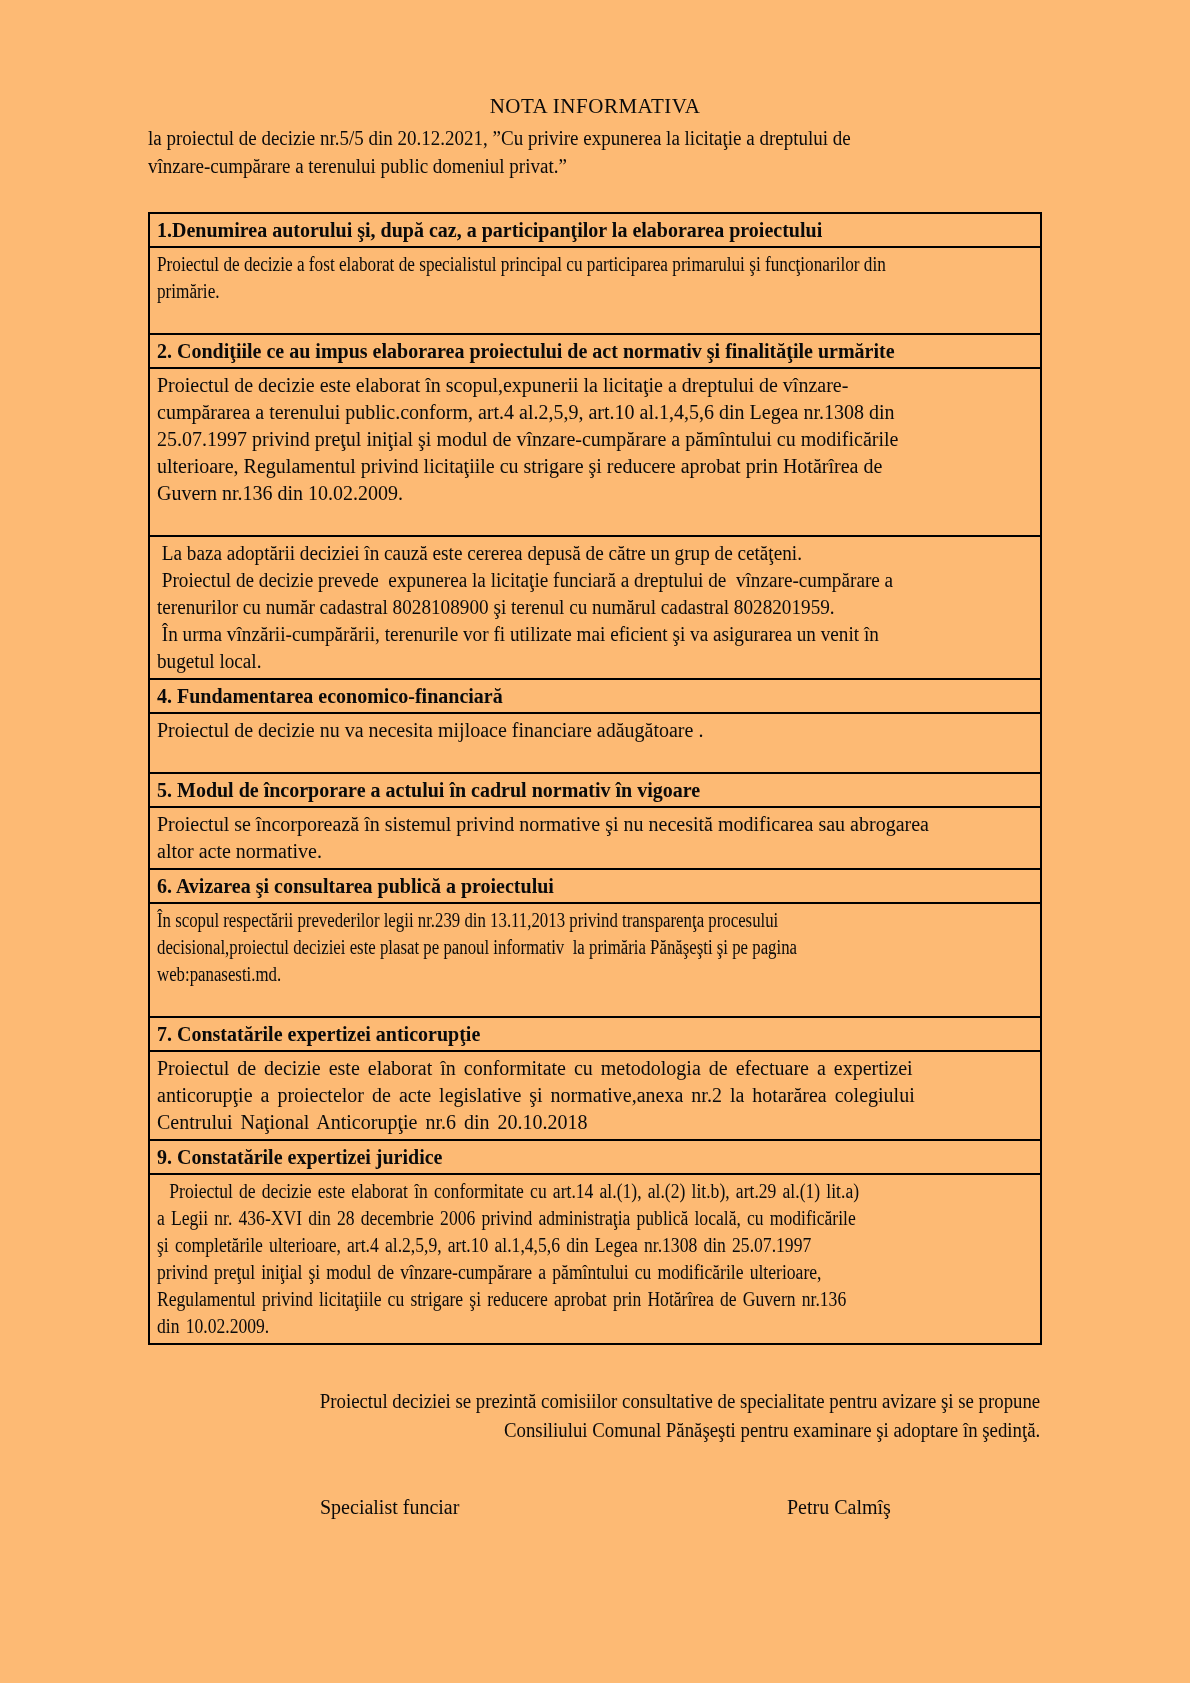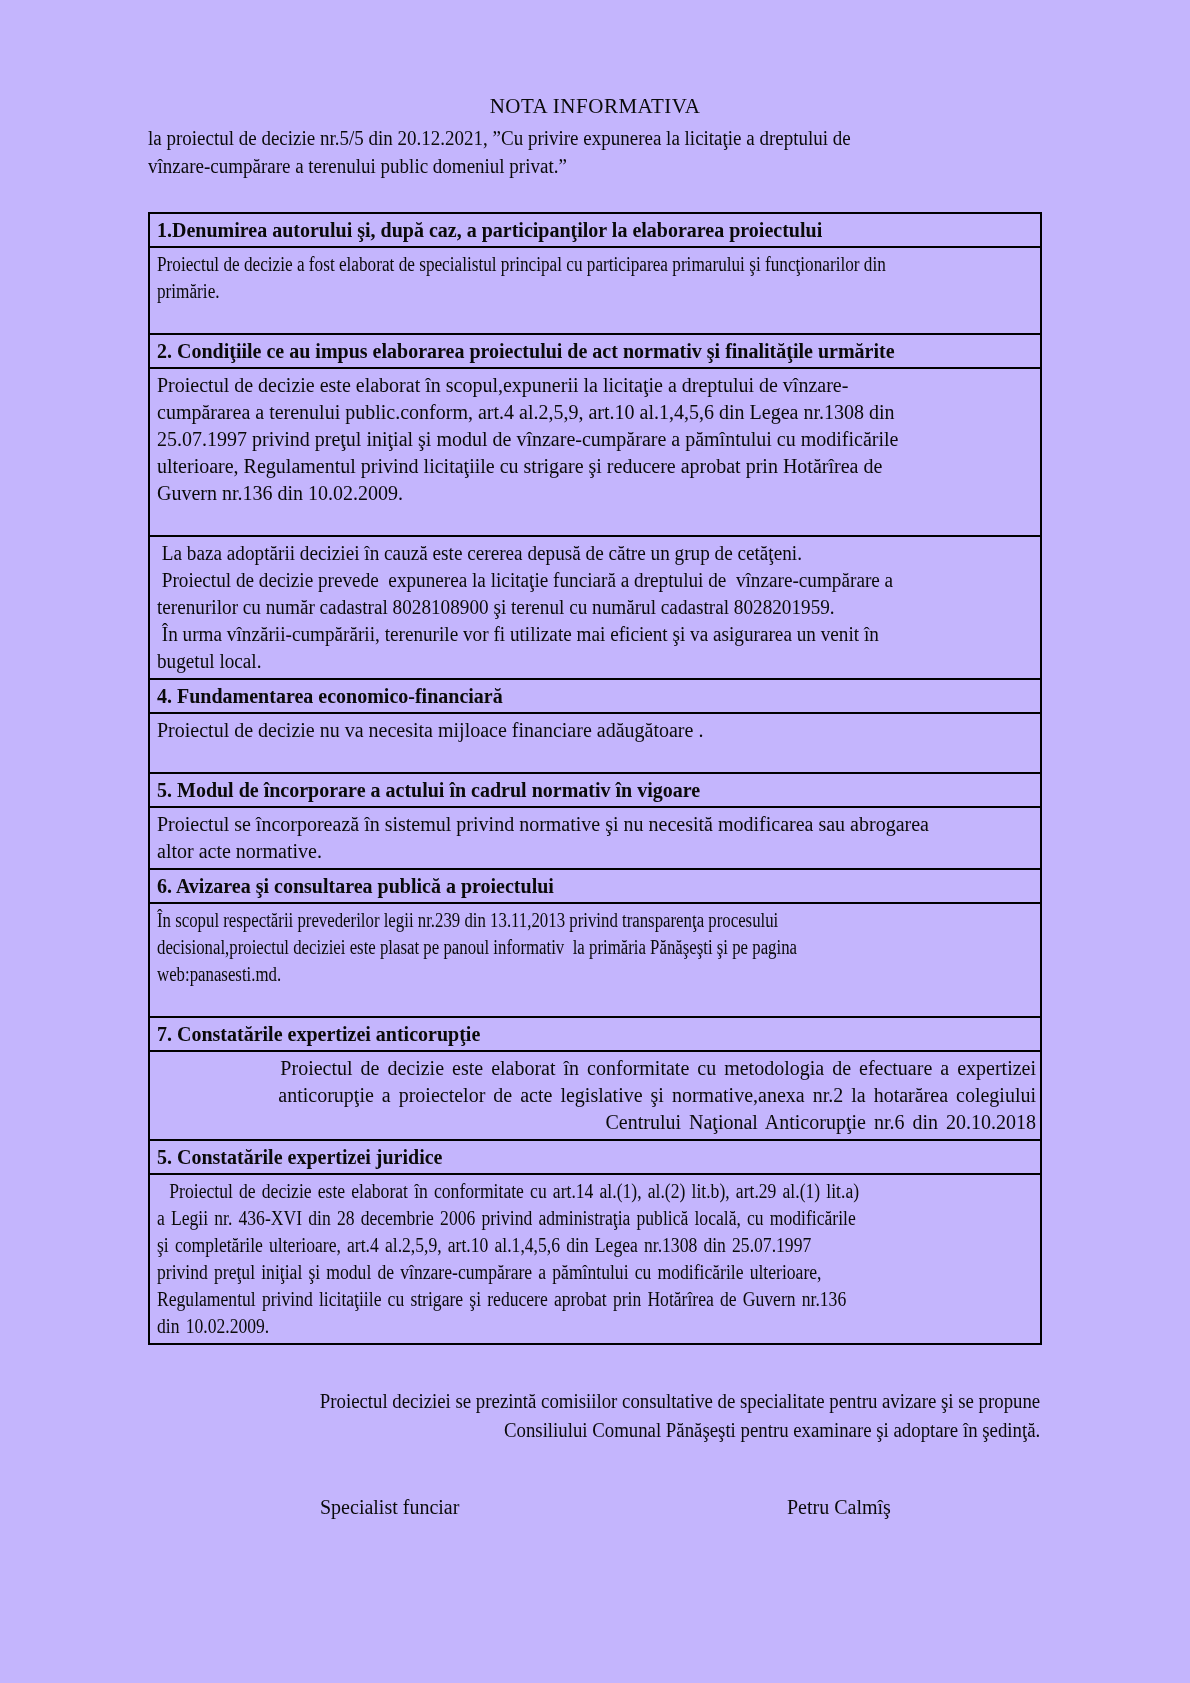--- a/index.html
+++ b/index.html
@@ -1,20 +1,20 @@
 <!DOCTYPE html>
 <html><head>
 <meta charset="utf-8">
 <style>
   html,body { margin:0; padding:0; background:#ffffff; }
   .page {
     position:relative;
     width:1190px; height:1683px;
     margin:0 auto;
-    background:#c4b5fd;
+    background:#fdba74;
     color:#0a0a0a;
     font-family:"Liberation Serif","DejaVu Serif",serif;
     overflow:hidden;
   }
   .title {
     padding-top:92px;
     text-align:center;
     font-size:21px;
     line-height:28px;
     letter-spacing:0.5px;
@@ -45,21 +45,21 @@
     line-height:27px;
     padding:3px 4px 3px 7px;
     white-space:pre-wrap;
   }
   td.gap { padding-bottom:28px; }
   .cond { display:inline-block; transform-origin:0 0; white-space:pre-wrap; }
   .c86 { transform:scaleX(0.86); width:116%; }
   .c96 { transform:scaleX(0.96); width:104%; }
   .c84 { transform:scaleX(0.84); width:119%; }
   .c88 { transform:scaleX(0.88); width:113%; word-spacing:2px; }
-  .ws3 { word-spacing:3px;text-align:right; }
+  .ws3 { word-spacing:3px; }
   .closing {
     margin:42px 0 0 148px;
     width:894px;
     text-align:right;
     font-size:20px;
     line-height:29px;
     white-space:pre-wrap;
   }
   .closing-inner {
     display:block; width:106%; margin-left:-3%;
@@ -134,21 +134,21 @@
     </tr>
     <tr>
       <td class="hdr">7. Constatările expertizei anticorupţie</td>
     </tr>
     <tr>
       <td class="bod ws3">Proiectul de decizie este elaborat în conformitate cu metodologia de efectuare a expertizei
 anticorupţie a proiectelor de acte legislative şi normative,anexa nr.2 la hotarărea colegiului
 Centrului Naţional Anticorupţie nr.6 din 20.10.2018</td>
     </tr>
     <tr>
-      <td class="hdr">5. Constatările expertizei juridice</td>
+      <td class="hdr">9. Constatările expertizei juridice</td>
     </tr>
     <tr>
       <td class="bod"><span class="cond c88">  Proiectul de decizie este elaborat în conformitate cu art.14 al.(1), al.(2) lit.b), art.29 al.(1) lit.a)
 a Legii nr. 436-XVI din 28 decembrie 2006 privind administraţia publică locală, cu modificările
 şi completările ulterioare, art.4 al.2,5,9, art.10 al.1,4,5,6 din Legea nr.1308 din 25.07.1997
 privind preţul iniţial şi modul de vînzare-cumpărare a pămîntului cu modificările ulterioare,
 Regulamentul privind licitaţiile cu strigare şi reducere aprobat prin Hotărîrea de Guvern nr.136
 din 10.02.2009.</span></td>
     </tr>
   </tbody>

